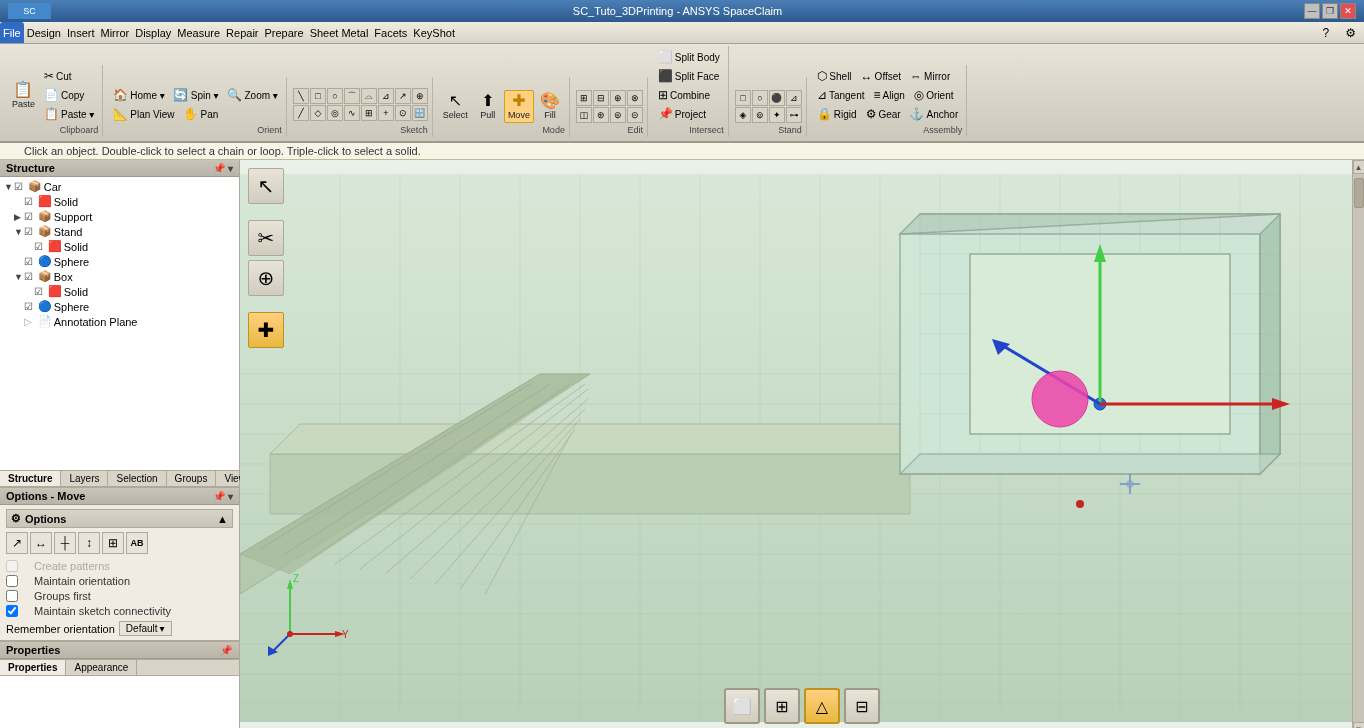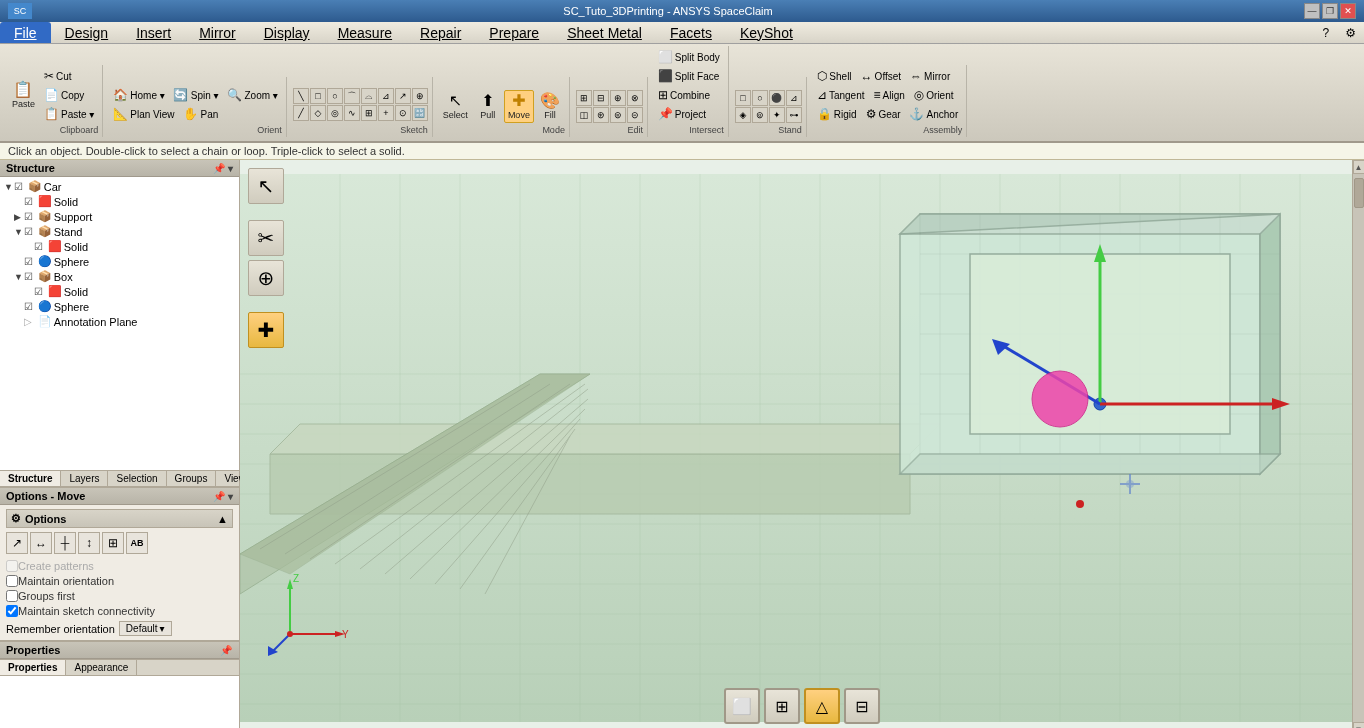--- a/index.html
+++ b/index.html
@@ -27,28 +27,27 @@
 
     
     #menubar {
       height: 22px;
       background: linear-gradient(to bottom, #f0ece0, #d8d4c8);
       display: flex;
       align-items: center;
       border-bottom: 1px solid #a0a0a0;
     }
     .menu-item {
-      padding: 2px 14px;
-      cursor: pointer;
-      font-size: 14px;
+      padding: 2px 3px;
+      cursor: pointer;
+      font-size: 11px;
       color: #000;
       height: 100%;
       display: flex;
       align-items: center;
-      text-decoration: underline;
     }
     .menu-item.active { background: #316ac5; color: white; border-radius: 3px 3px 0 0; }
 
     
     #ribbon {
       background: linear-gradient(to bottom, #e8e4d8, #ccc8bc);
       border-bottom: 2px solid #a0998c;
       padding: 2px 4px 4px 4px;
     }
     .ribbon-row { display: flex; align-items: flex-end; gap: 2px; }
@@ -210,21 +209,21 @@
       background: #e8e4dc;
       display: flex;
       align-items: center;
       justify-content: center;
       cursor: pointer;
       font-size: 12px;
     }
     .options-checkbox-row {
       display: flex;
       align-items: center;
-      gap: 0;
+      gap: 16px;
       margin-bottom: 3px;
       font-size: 11px;
       color: #333;
     }
     .options-checkbox-row input { width: 12px; height: 12px; }
     .options-checkbox-row.disabled { color: #aaa; }
     .options-orientation-row {
       display: flex;
       align-items: center;
       gap: 4px;
@@ -253,21 +252,21 @@
       flex: 1;
       background: #e8f0e8;
       position: relative;
       overflow: hidden;
     }
 
     
     #instruction-bar {
       background: #f5f5e8;
       border-bottom: 1px solid #c0b898;
-      padding: 2px 8px;
+      padding: 2px 24px;
       font-size: 11px;
       color: #333;
     }
 
     
     #tool-panel {
       position: absolute;
       left: 8px;
       top: 8px;
       display: flex;
@@ -359,21 +358,21 @@
       border: 1px solid #a09888;
       border-radius: 2px;
       margin: 0 auto;
       margin-top: 4px;
     }
   </style>
 </head>
 <body>
 
 <div id="titlebar">
-  <div style="width:24px;height:16px;background:#4488cc;border-radius:0;font-size:9px;color:white;display:flex;align-items:center;justify-content:center;">SC</div>
+  <div style="width:43px;height:16px;background:#4488cc;border-radius:0;font-size:9px;color:white;display:flex;align-items:center;justify-content:center;">SC</div>
   <div>SC_Tuto_3DPrinting - ANSYS SpaceClaim</div>
   <div style="display:flex;gap:2px;">
     <div class="titlebar-btn">—</div>
     <div class="titlebar-btn">❐</div>
     <div class="titlebar-btn" style="background:#e05050;color:white;">✕</div>
   </div>
 </div>
 
 <div id="menubar">
   <div class="menu-item active">File</div>

